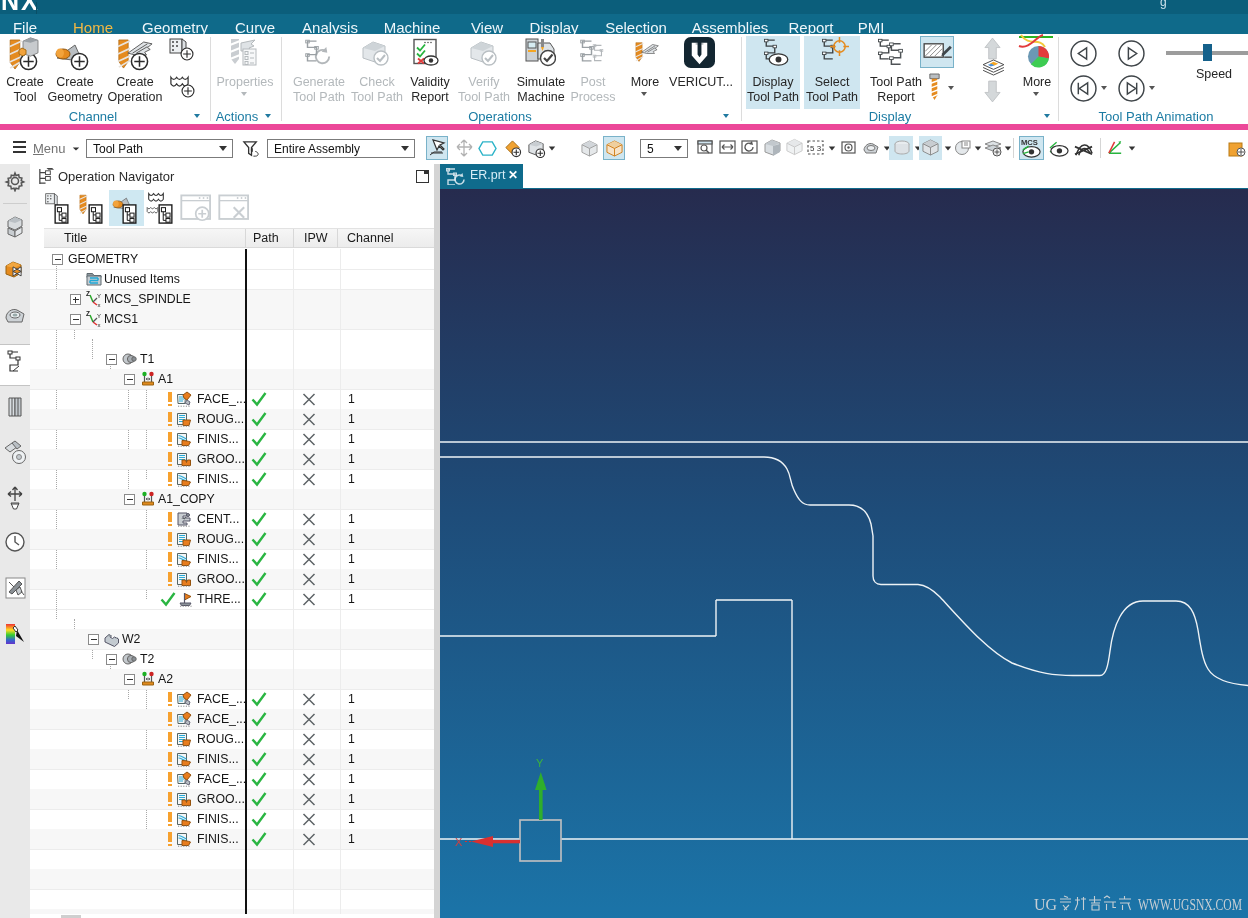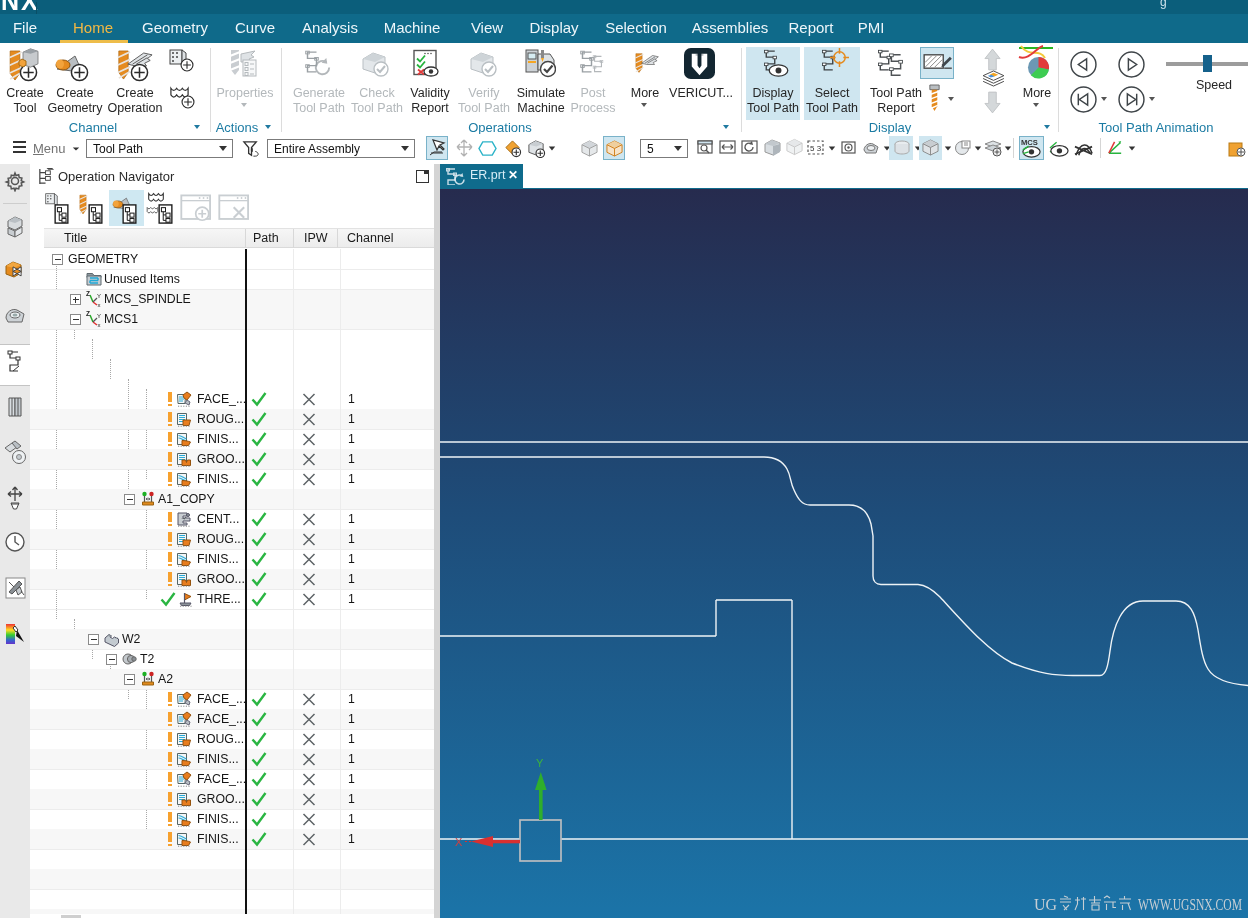--- a/index.html
+++ b/index.html
@@ -1,20 +1,20 @@
 <!DOCTYPE html>
 <html><head><meta charset="utf-8"><style>
 html,body{margin:0;padding:0}
 body{width:1248px;height:918px;position:relative;overflow:hidden;background:#fff;font-family:"Liberation Sans",sans-serif}
 .a{position:absolute}
 #topstrip{left:0;top:0;width:1248px;height:14px;background:#0b5e7b;overflow:hidden}
 #menubar{left:0;top:14px;width:1248px;height:29px;background:#0f6a8a}
 #menubar span{position:absolute;top:5px;transform:translateX(-50%);color:#eef6fa;font-size:15px;white-space:nowrap}
 #menubar span.hm{color:#f2b843}
-#ribbon{left:0;top:45px;width:1248px;height:90px;background:#fff;border-bottom:6px solid #ec4899}
+#ribbon{left:0;top:34px;width:1248px;height:90px;background:#fff;border-bottom:6px solid #ec4899}
 .sep{position:absolute;top:3px;width:1px;height:84px;background:#dcdcdc}
 .lbl{position:absolute;transform:translateX(-50%);font-size:12.5px;color:#262626;text-align:center;line-height:15px;white-space:nowrap}
 .lbl.dis{color:#b3b8bb}
 .glbl{position:absolute;transform:translateX(-50%);font-size:13px;color:#1b7ba3;white-space:nowrap;top:75px}
 .dar{position:absolute;width:0;height:0;border-left:3.5px solid transparent;border-right:3.5px solid transparent;border-top:4px solid #555}
 .dar.t{border-top-color:#2079a0}
 .hlbtn{position:absolute;background:#cfe6f0}
 #row2{left:0;top:134px;width:1248px;height:30px;background:#fff;border-bottom:1px solid #c9c9c9}
 .combo{position:absolute;top:5px;height:19px;background:#fff;border:1px solid #7b7b7b;font-size:12px;color:#111;line-height:19px;padding-left:6px;box-sizing:border-box}
 .cbar{position:absolute;width:0;height:0;border-left:4px solid transparent;border-right:4px solid transparent;border-top:5px solid #333}
@@ -823,20 +823,38 @@
         <b style="left:74px">Unused Items</b>
       </div>
 <div class="trow" style="top:60px">
         <s class="eb" style="left:40px">
           <i></i>
         </s>
         <svg class="ti" style="left:56px" width="16" height="16">
           <use href="#mcsi"></use>
         </svg>
         <b style="left:74px">MCS1</b>
+      </div>
+<div class="trow" style="top:100px">
+        <s class="eb" style="left:76px">
+          <i></i>
+        </s>
+        <svg class="ti" style="left:92px" width="16" height="16">
+          <use href="#tooli"></use>
+        </svg>
+        <b style="left:110px">T1</b>
+      </div>
+<div class="trow" style="top:120px">
+        <s class="eb" style="left:94px">
+          <i></i>
+        </s>
+        <svg class="ti" style="left:110px" width="16" height="16">
+          <use href="#grpi"></use>
+        </svg>
+        <b style="left:128px">A1</b>
       </div>
 <div class="trow" style="top:140px">
         <s class="ob" style="left:138px"></s>
         <svg class="ti" style="left:146px" width="16" height="16">
           <use href="#opface"></use>
         </svg>
         <b style="left:167px">FACE_...</b>
         <svg class="ck" width="16" height="16">
           <use href="#vcheck"></use>
         </svg>

